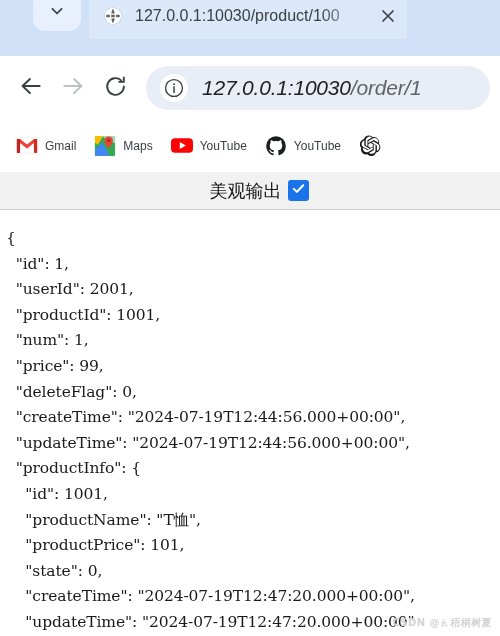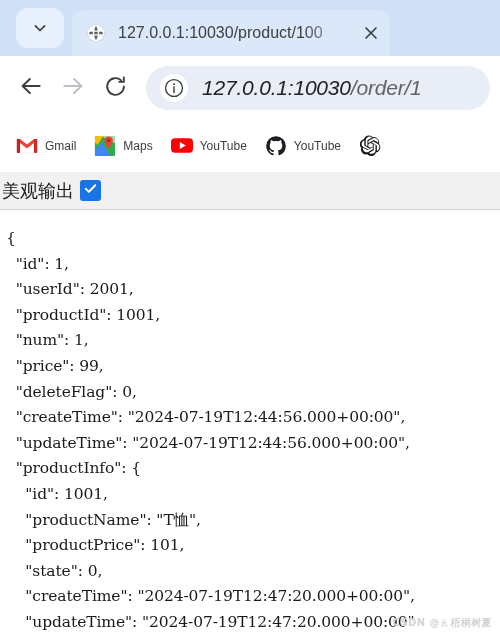--- a/index.html
+++ b/index.html
@@ -12,21 +12,21 @@
   * { box-sizing: border-box; }
 
   
   .browser { width: 500px; height: 636px; position: relative; background: #fff; }
 
   .tabstrip {
     height: 56px;
     background: #cfe0f7;
     display: flex;
     align-items: flex-end;
-    padding: 0;
+    padding: 17px;
     position: relative;
   }
   .tabstrip-inner {
     display: flex;
     align-items: center;
     width: 100%;
     height: 56px;
     padding-left: 8px;
   }
   .tab-search {
@@ -165,22 +165,23 @@
     height: 464px;
     background: #ffffff;
     overflow: hidden;
   }
   .json-header {
     height: 38px;
     background: #f1f1f1;
     border-bottom: 1px solid #d0d0d0;
     display: flex;
     align-items: center;
-    padding-left: 2px;
+    padding-left: 18px;
     gap: 6px;
+    justify-content: center;
   }
   .json-header-label {
     font-size: 18px;
     color: #1a1a1a;
     font-family: "DejaVu Sans", sans-serif;
   }
   .pretty-checkbox {
     width: 21px; height: 21px;
     background: #1a73e8;
     border-radius: 3px;

